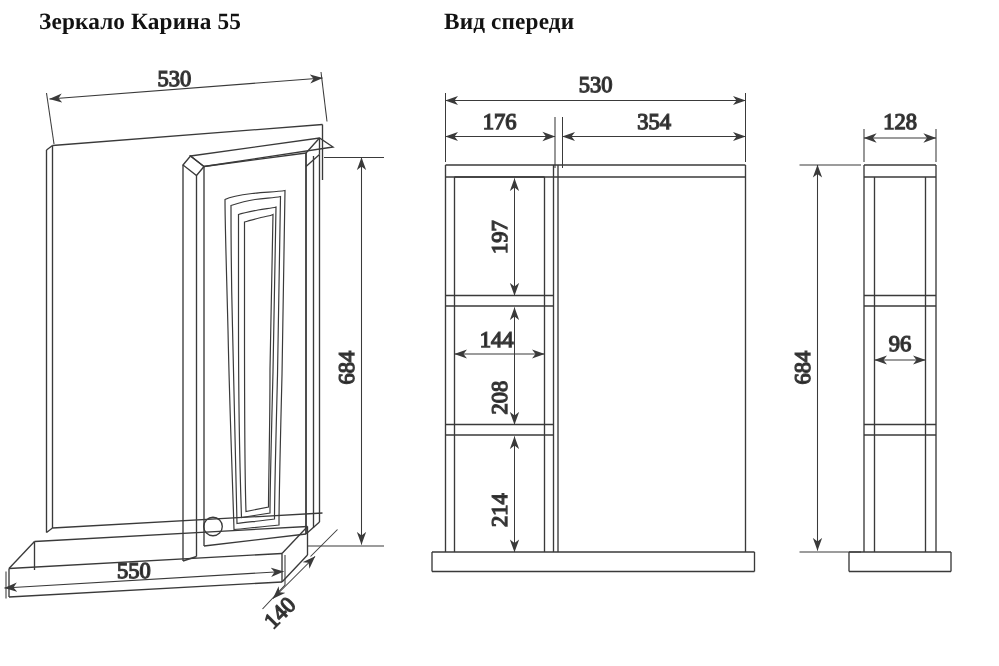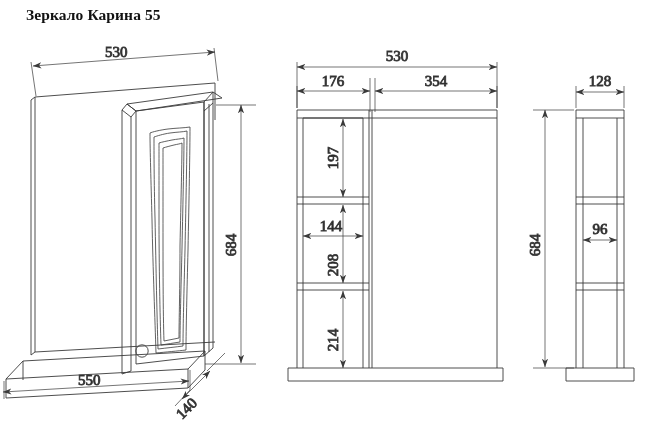--- a/index.html
+++ b/index.html
@@ -47,20 +47,21 @@
     font-size: 15px;
     fill: #1a1a1a;
   }
 </style>
 </head>
 <body>
 
 <div id="sheet">
 
   <div class="title" id="title-iso">Зеркало Карина 55</div>
+  <div class="title" id="title-front">Вид спереди</div>
 
   <svg class="draw" viewBox="0 0 666 444">
     <defs>
       <marker id="arrS" markerWidth="9" markerHeight="7" refX="8.4" refY="3.5" orient="auto" markerUnits="userSpaceOnUse">
         <path d="M0,0.4 L8.6,3.5 L0,6.6 L2.4,3.5 Z" fill="#3a3a3a"></path>
       </marker>
       <marker id="arrE" markerWidth="9" markerHeight="7" refX="0.6" refY="3.5" orient="auto" markerUnits="userSpaceOnUse">
         <path d="M9,0.4 L0.4,3.5 L9,6.6 L6.6,3.5 Z" fill="#3a3a3a"></path>
       </marker>
     </defs>

